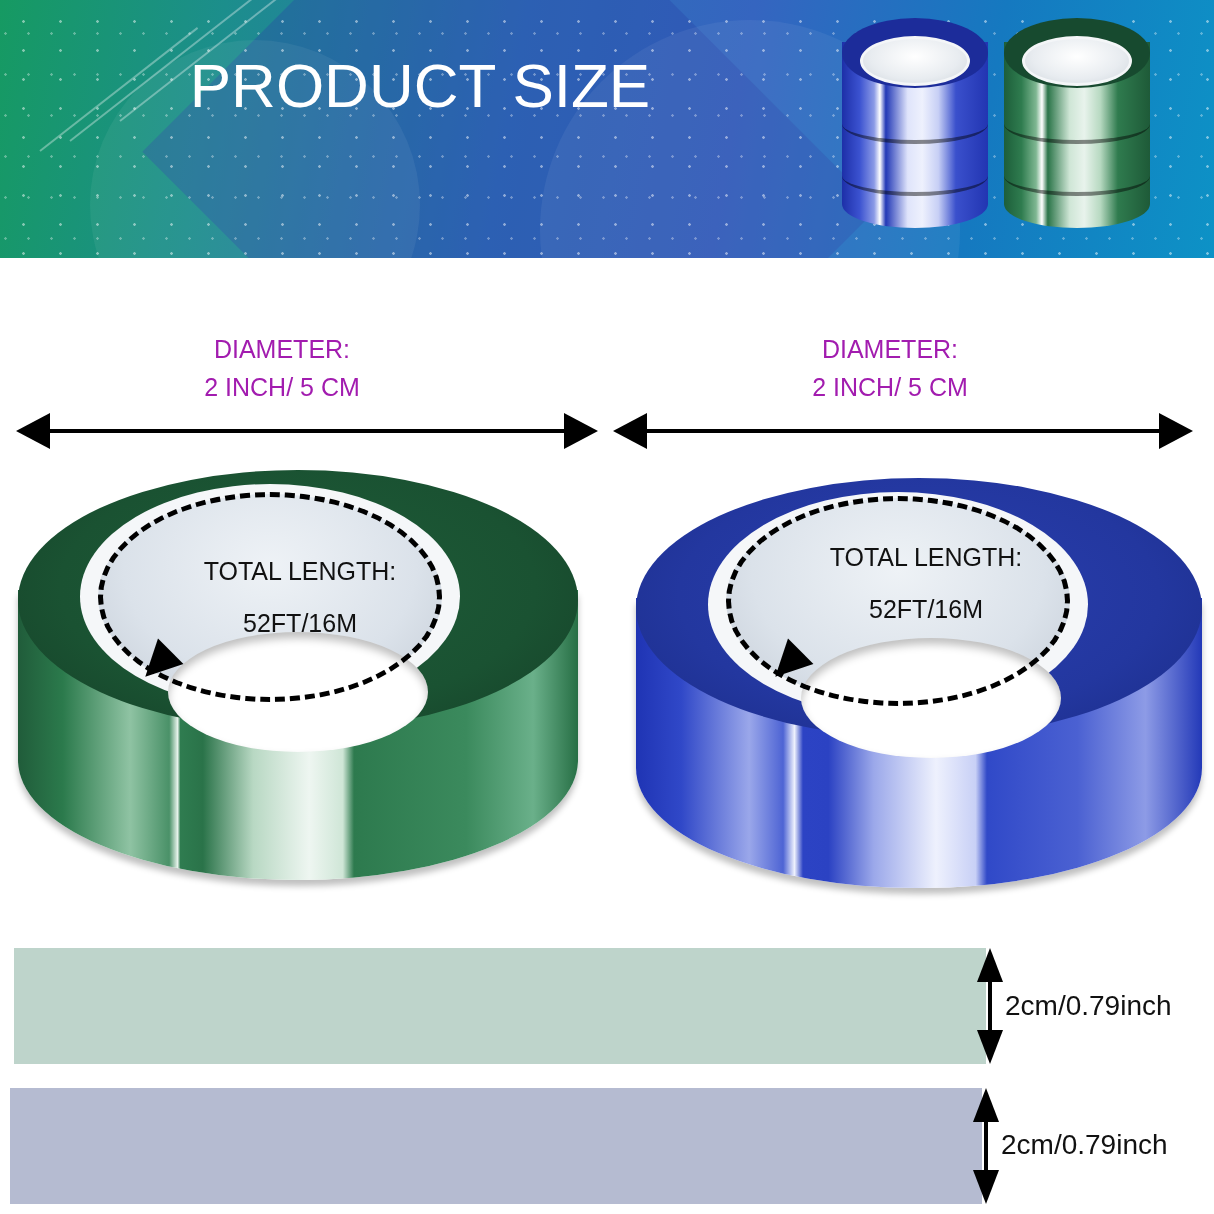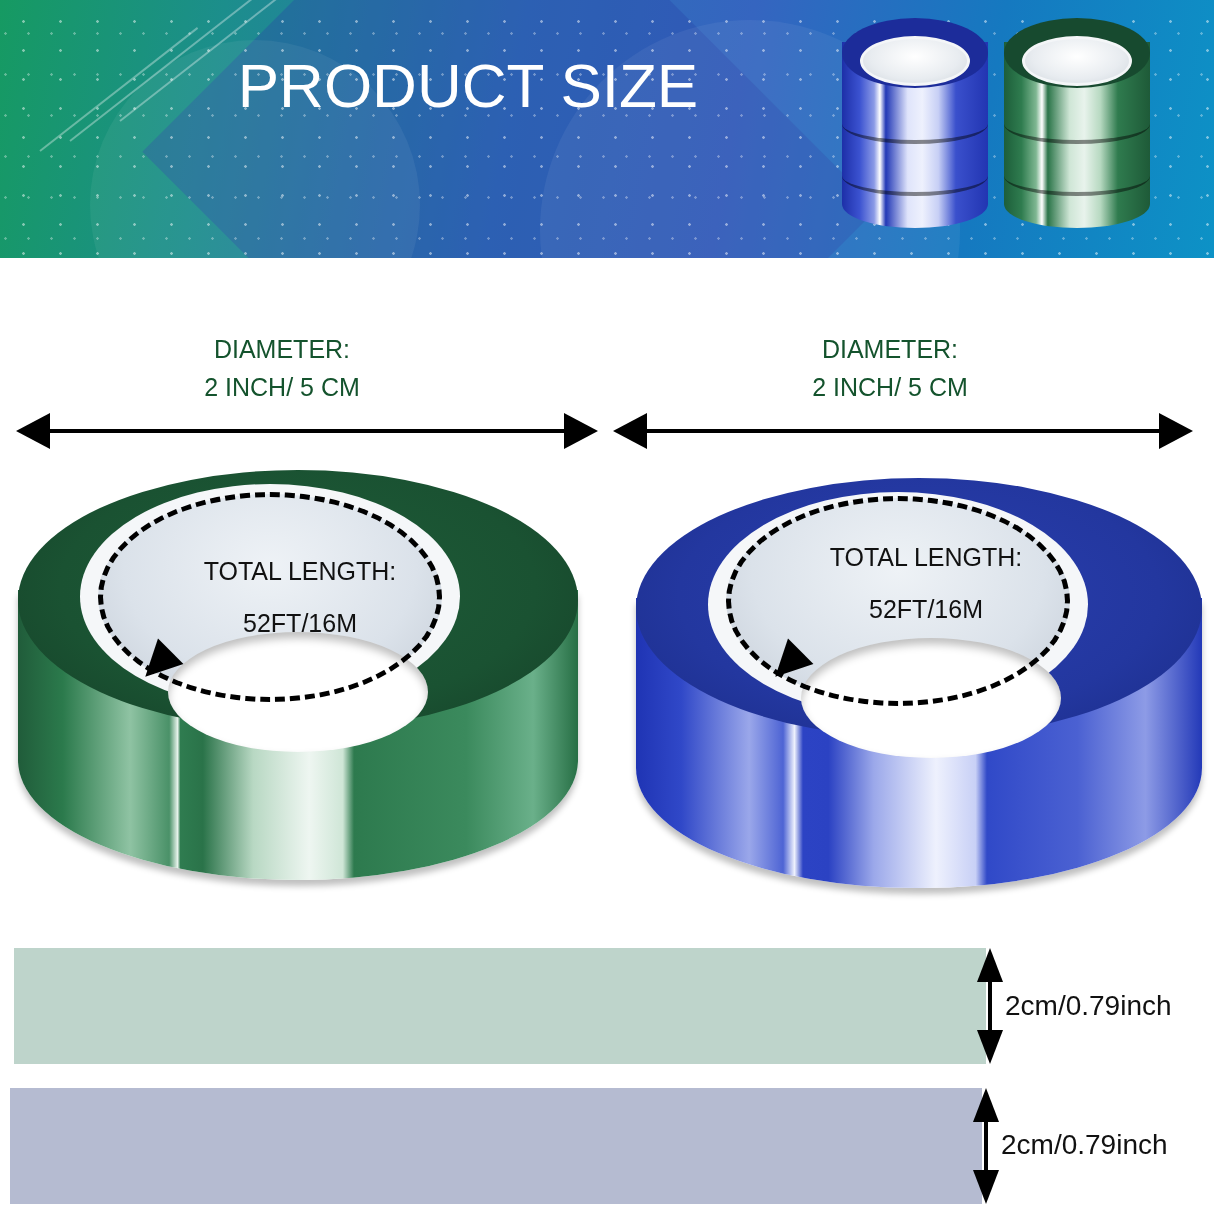--- a/index.html
+++ b/index.html
@@ -38,21 +38,20 @@
       radial-gradient(circle, rgba(255,255,255,0.85) 1px, transparent 1.6px),
       radial-gradient(circle, rgba(255,255,255,0.6) 1px, transparent 1.5px);
     background-size: 37px 29px, 23px 41px;
     background-position: 5px 7px, 17px 13px;
     opacity: 0.55;
   }
   .banner-title {
     left: 0; width: 840px; text-align: center; top: 48px;
     color: #ffffff; font-size: 62px; line-height: 76px; letter-spacing: 0px;
     font-family: "Liberation Sans", "DejaVu Sans", sans-serif;
-    padding-left: 48px;
   }
   .banner-subtitle {
     left: 14px; top: 122px; color: #ffffff; font-size: 58px; line-height: 82px;
     font-family: "Liberation Sans", "DejaVu Sans", sans-serif;
     white-space: nowrap;
   }
 
   
   .stack { width: 146px; height: 230px; }
   .stack .body {
@@ -77,21 +76,21 @@
     background: linear-gradient(90deg, #1d2fa8 0%, #3b52d0 12%, #8b9ae6 22%, #ffffff 26%, #2238b6 30%, #dfe4fb 45%, #eef1fd 55%, #c7cff5 66%, #3a50cc 78%, #2235b2 100%);
   }
   .stack.blue .top { background: #1c2c9a; }
   .stack.green .body {
     background: linear-gradient(90deg, #1d5e3a 0%, #2f7c4f 12%, #7fb792 22%, #ffffff 26%, #2a7448 30%, #cfe6d6 45%, #e8f3ec 55%, #b7d9c1 66%, #2f7b4e 78%, #1e5a38 100%);
   }
   .stack.green .top { background: #174a2f; }
 
   
   .dim-label {
-    color: #14532d; font-size: 25px; line-height: 38px; text-align: center;
+    color: #a21caf; font-size: 25px; line-height: 38px; text-align: center;
     font-family: "Liberation Sans", "DejaVu Sans", sans-serif;
   }
   .arrow-h { height: 36px; }
   .arrow-h .line { left: 22px; right: 22px; top: 16px; height: 4px; background: #000; }
   .arrow-h .head-l {
     left: 0; top: 0; width: 0; height: 0;
     border-top: 18px solid transparent; border-bottom: 18px solid transparent;
     border-right: 34px solid #000;
   }
   .arrow-h .head-r {

